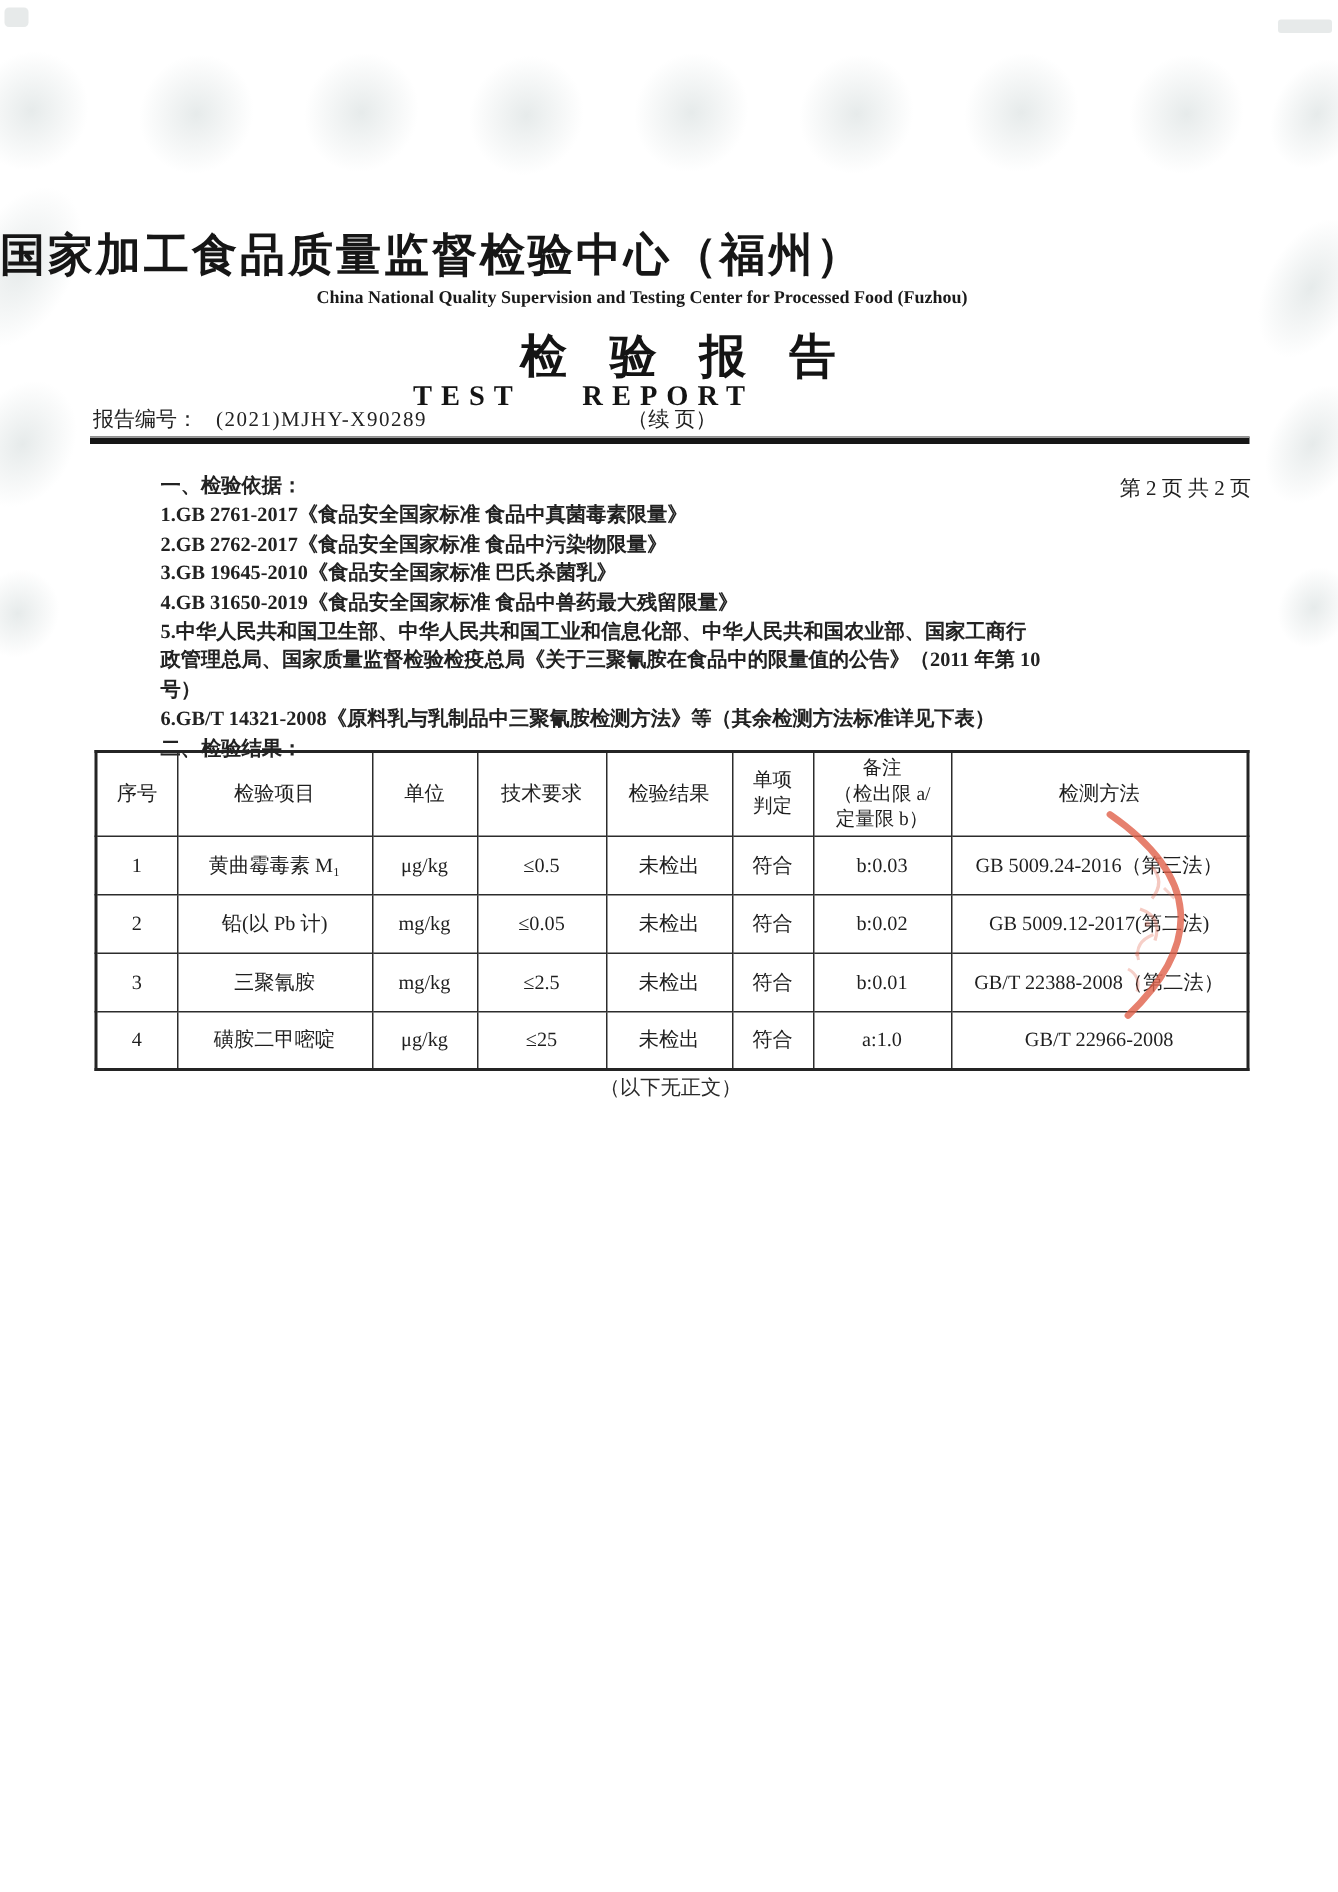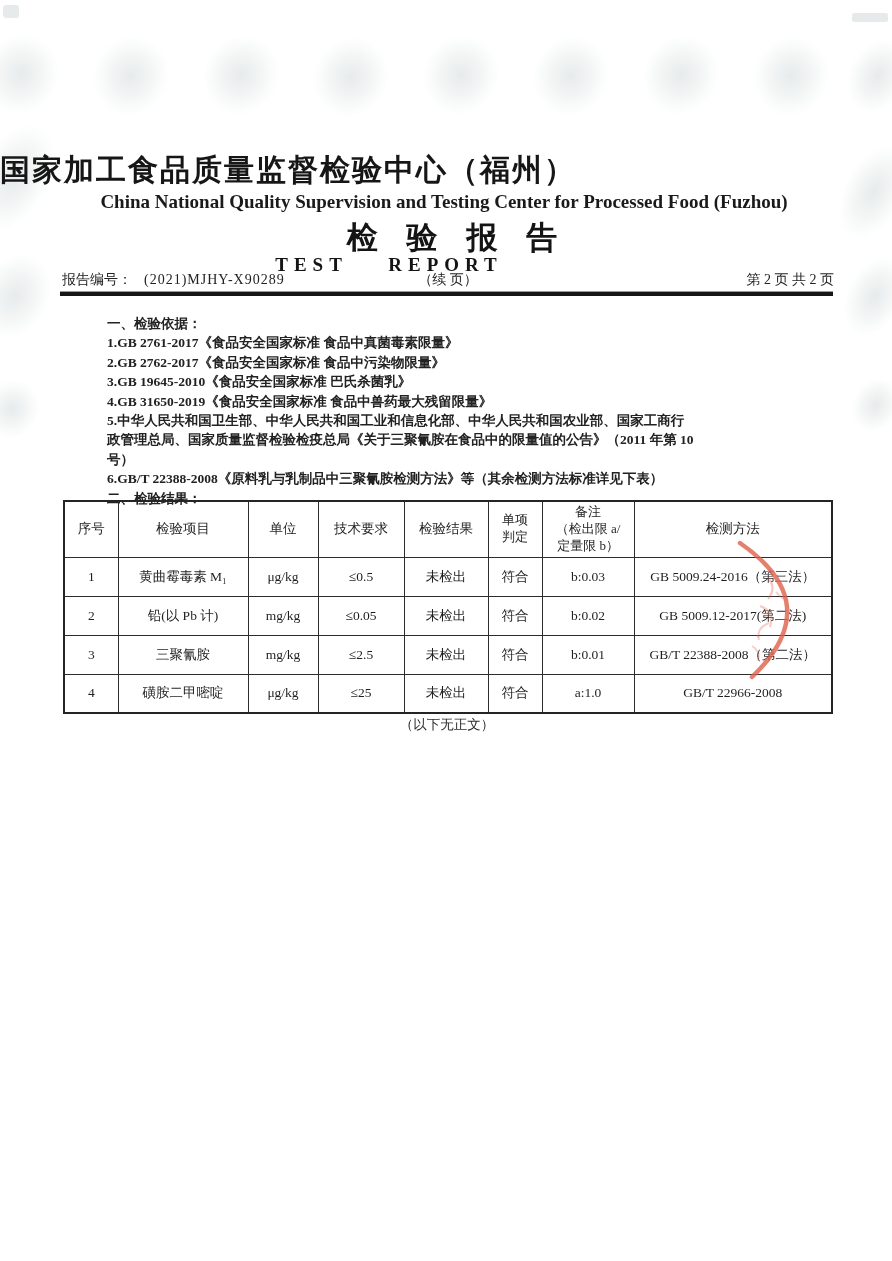--- a/index.html
+++ b/index.html
@@ -9,34 +9,34 @@
   
   .artifact{position:absolute;border-radius:50%;transform:rotate(28deg);
     background:radial-gradient(ellipse at center, rgba(210,218,218,0.55) 0%, rgba(255,255,255,0) 68%);
     pointer-events:none;}
   .smudge{position:absolute;background:rgba(208,214,214,0.5);pointer-events:none;}
 
   .org-cn{position:absolute;top:150px;left:0;width:892px;text-align:left;
     font-family:"DejaVu Sans","Liberation Sans",sans-serif;font-weight:bold;
     font-size:30px;letter-spacing:2px;color:#161616;}
   .org-en{position:absolute;top:191px;left:0;width:856px;text-align:center;
-    font-weight:bold;font-size:19px;color:#1a1a1a;padding-left:16px;}
+    font-weight:bold;font-size:12px;color:#1a1a1a;}
   .title-cn{position:absolute;top:217px;left:0;width:892px;text-align:center;
     font-family:"DejaVu Sans","Liberation Sans",sans-serif;font-weight:bold;
     font-size:31px;letter-spacing:9px;padding-left:21px;box-sizing:border-box;color:#141414;}
   .title-en{position:absolute;top:254px;left:0;width:772px;text-align:center;
     font-weight:bold;font-size:19px;letter-spacing:6px;word-spacing:30px;padding-left:6px;
     box-sizing:border-box;color:#141414;}
 
   .meta-row{position:absolute;top:271px;left:62px;width:772px;display:flex;
     font-size:14px;color:#222;}
   .meta-left{flex:1;text-align:left;white-space:nowrap;}
   .meta-left .val{margin-left:12px;letter-spacing:1px;}
   .meta-center{flex:1;text-align:center;white-space:nowrap;}
-  .meta-right{flex:1;text-align:right;white-space:nowrap;}
+  .meta-right{flex:1;text-align:right;white-space:nowrap;margin-top:46px;}
 
   .rule{position:absolute;top:291px;left:60px;width:773px;height:4px;
     background:#161616;border-top:1px solid #9a9a9a;}
 
   .body-text{position:absolute;top:314px;left:107px;width:700px;
     font-size:13.5px;line-height:19.4px;color:#222;font-weight:bold;}
   .body-text .line{white-space:pre-line;}
 
   table.results{position:absolute;top:500px;left:63px;width:768px;
     border-collapse:collapse;table-layout:fixed;font-size:13.5px;color:#1f1f1f;}
@@ -93,21 +93,21 @@
 
   <div class="body-text">
     <div class="line">一、检验依据：</div>
     <div class="line">1.GB 2761-2017《食品安全国家标准 食品中真菌毒素限量》</div>
     <div class="line">2.GB 2762-2017《食品安全国家标准 食品中污染物限量》</div>
     <div class="line">3.GB 19645-2010《食品安全国家标准 巴氏杀菌乳》</div>
     <div class="line">4.GB 31650-2019《食品安全国家标准 食品中兽药最大残留限量》</div>
     <div class="line">5.中华人民共和国卫生部、中华人民共和国工业和信息化部、中华人民共和国农业部、国家工商行
 政管理总局、国家质量监督检验检疫总局《关于三聚氰胺在食品中的限量值的公告》（2011 年第 10
 号）</div>
-    <div class="line">6.GB/T 22388-2008《原料乳与乳制品中三聚氰胺检测方法》等（其余检测方法标准详见下表）</div>
+    <div class="line">6.GB/T 14321-2008《原料乳与乳制品中三聚氰胺检测方法》等（其余检测方法标准详见下表）</div>
     <div class="line">二、检验结果：</div>
   </div>
 
   <table class="results">
     <colgroup>
       <col style="width:54px">
         <col style="width:130px">
         <col style="width:70px">
         <col style="width:86px">
       <col style="width:84px">

